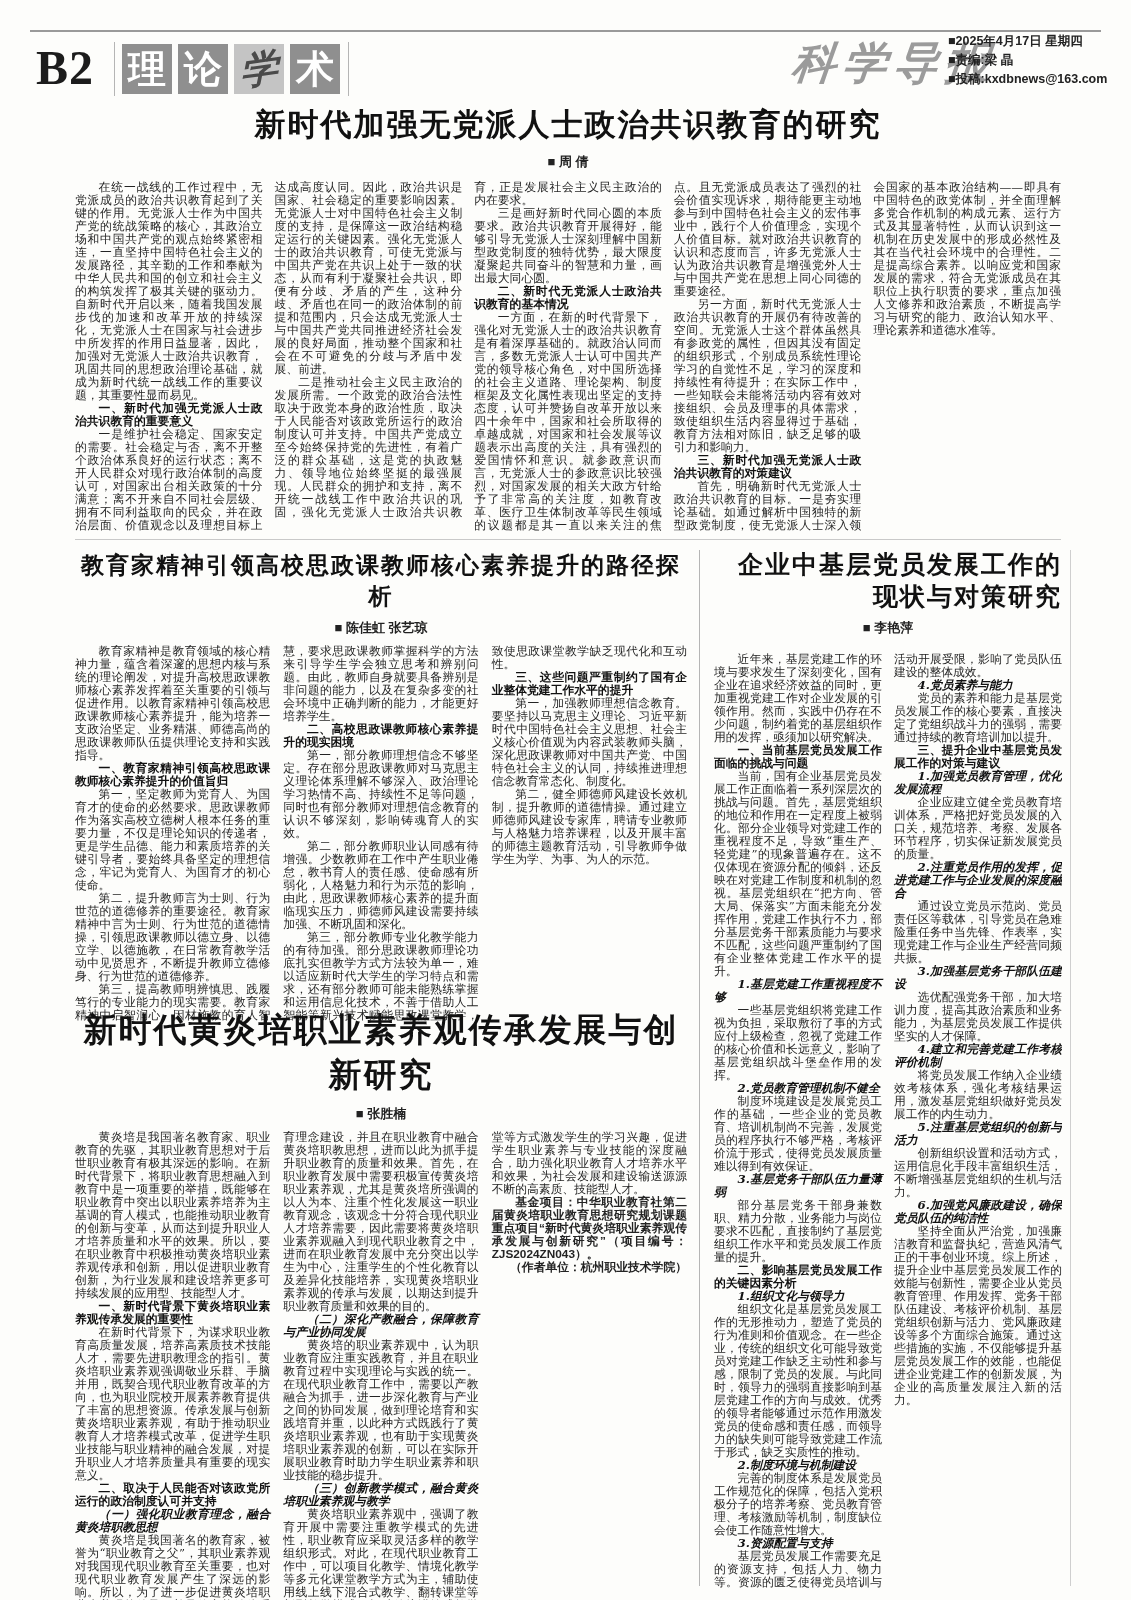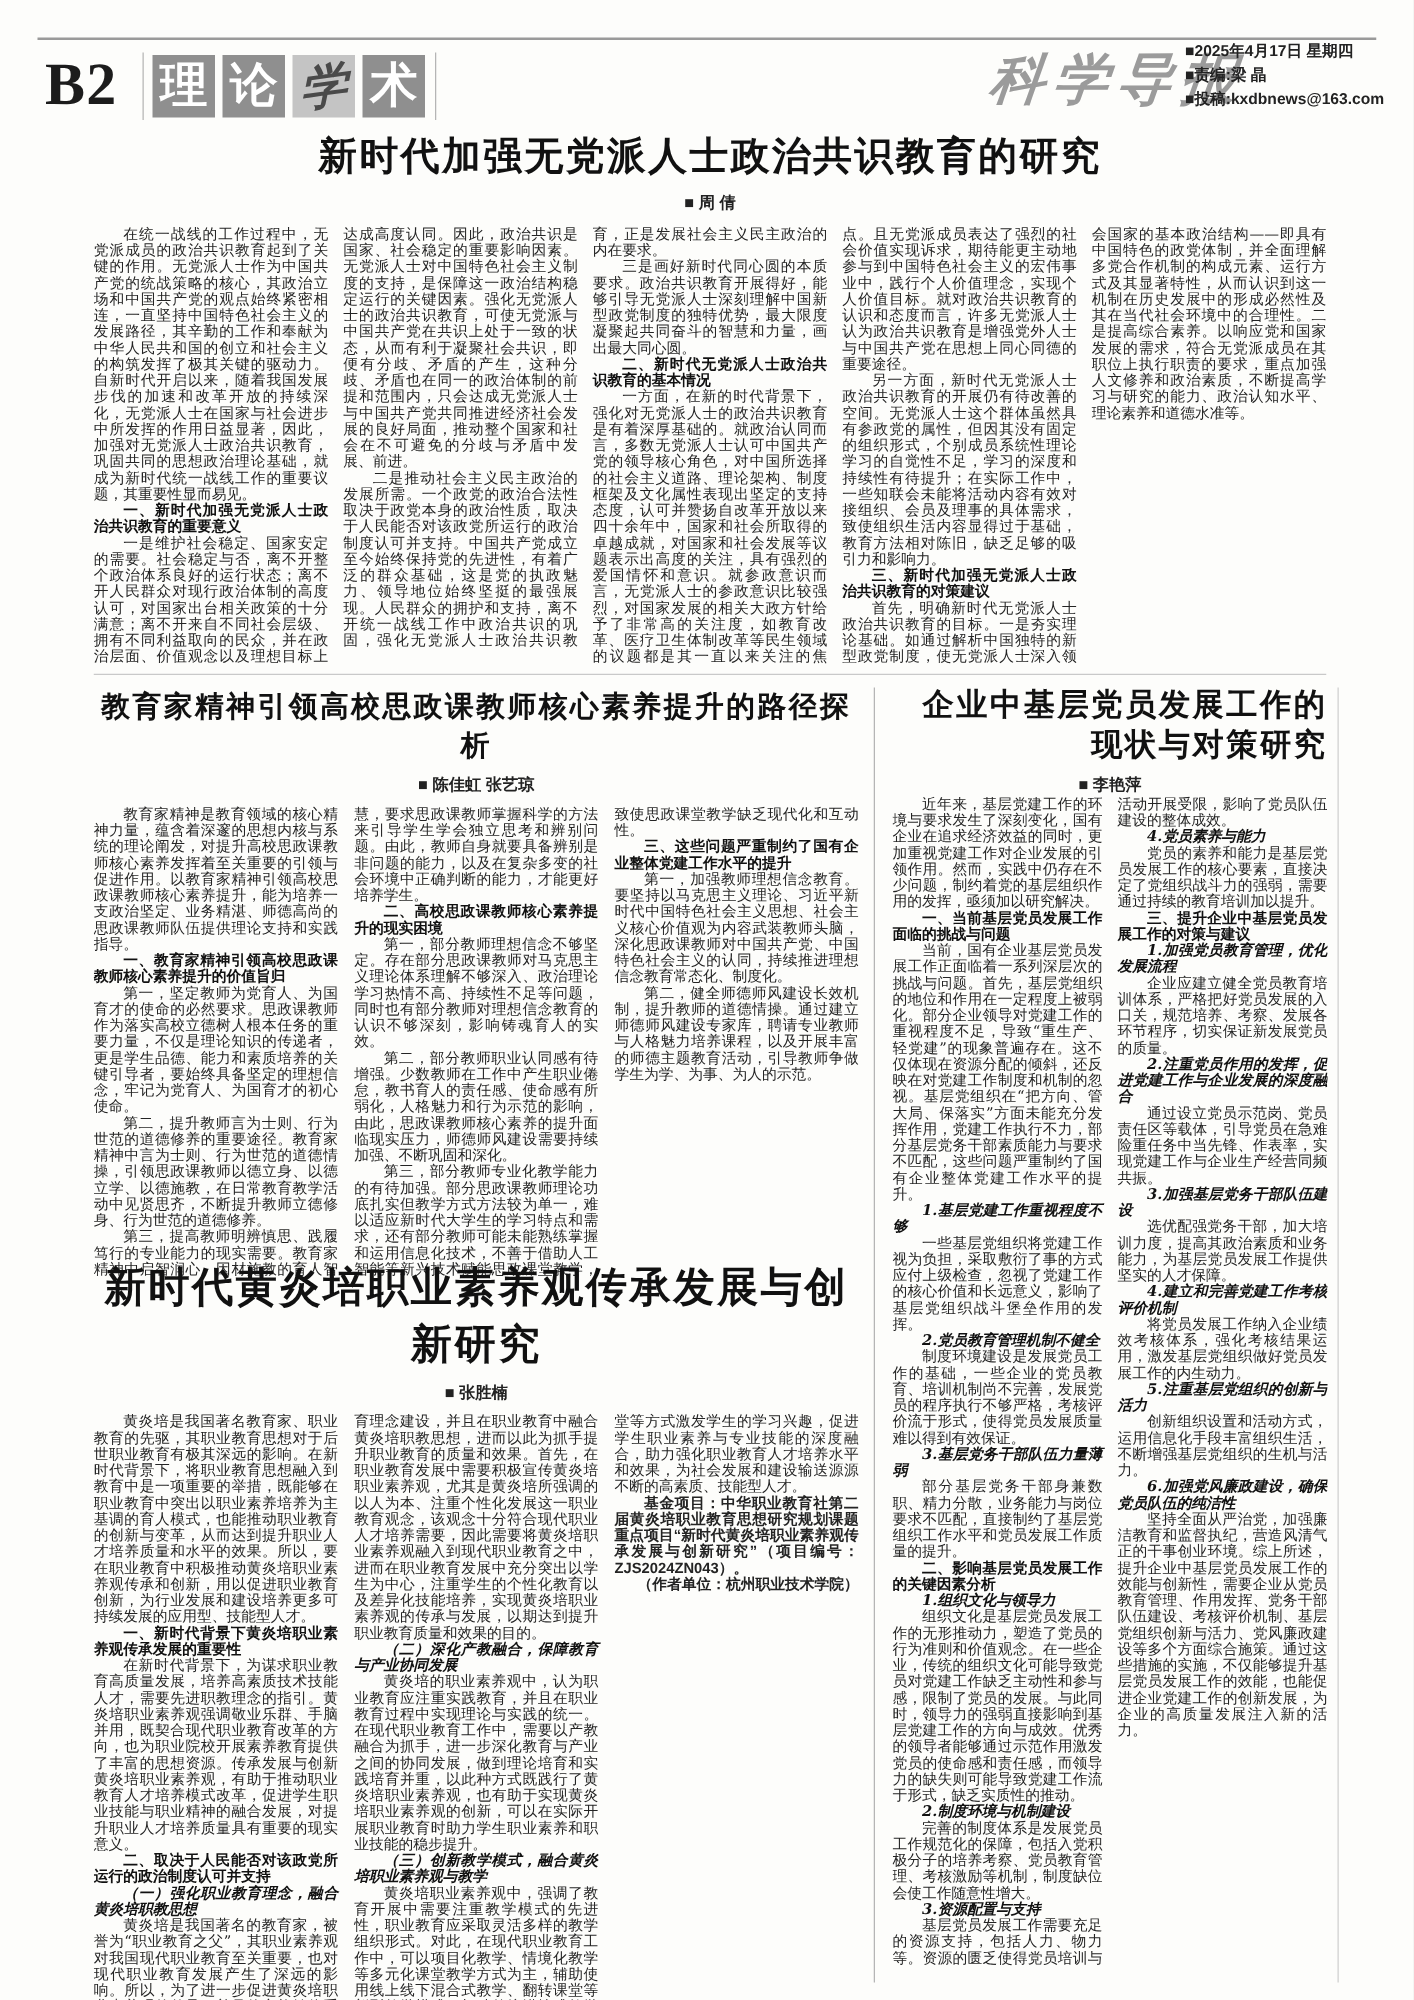--- a/index.html
+++ b/index.html
@@ -25,21 +25,21 @@
   .a-title{font-family:sans-serif;font-weight:bold;text-align:center;letter-spacing:2px;color:#111;}
   .a-byline{text-align:center;font-family:sans-serif;font-size:13px;font-weight:bold;margin-top:7px;color:#222;}
   .cols{column-fill:auto;text-align:justify;overflow:hidden;font-size:11.8px;line-height:13px;color:#242424;}
   .para{text-indent:2em;margin:0;}
   .sub-h{font-family:sans-serif;font-weight:bold;text-indent:2em;color:#111;}
   .num-h{font-weight:bold;font-style:italic;text-indent:2em;color:#111;}
   .fund-line{font-weight:bold;text-indent:2em;font-family:sans-serif;}
   .author-r{font-weight:bold;text-align:right;font-family:sans-serif;}
   #a1 .cols{margin-top:10px;height:352px;column-count:5;column-gap:12px;}
   #a2 .cols{margin-top:8px;height:382px;column-count:3;column-gap:13px;}
-  #a3 .cols{margin-top:0;height:938px;column-count:2;column-gap:12px;}
+  #a3 .cols{margin-top:16px;height:938px;column-count:2;column-gap:12px;}
   #a4 .cols{margin-top:8px;height:505px;column-count:3;column-gap:13px;}
 </style>
 </head>
 <body>
 
 <div id="page">
 
   <div class="rule-h" style="left:30px;top:30px;width:1071px;height:2px;"></div>
   <div class="rule-v" style="left:114px;top:42px;width:1px;height:54px;"></div>
   <div class="rule-v" style="left:348px;top:42px;width:1px;height:54px;"></div>

